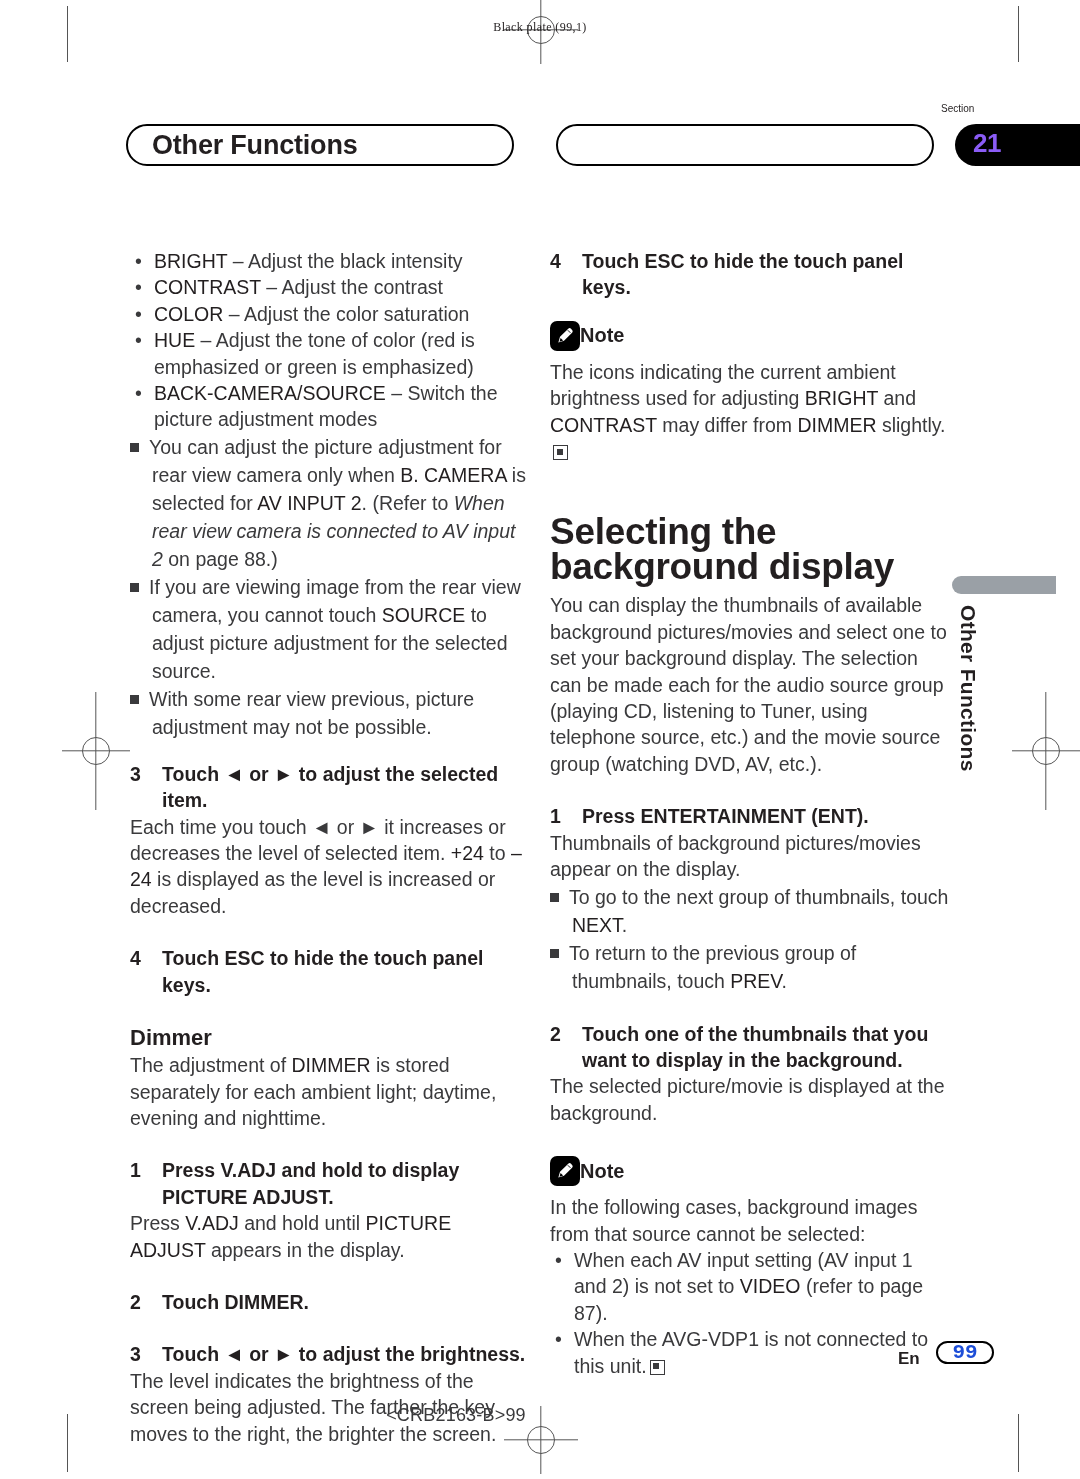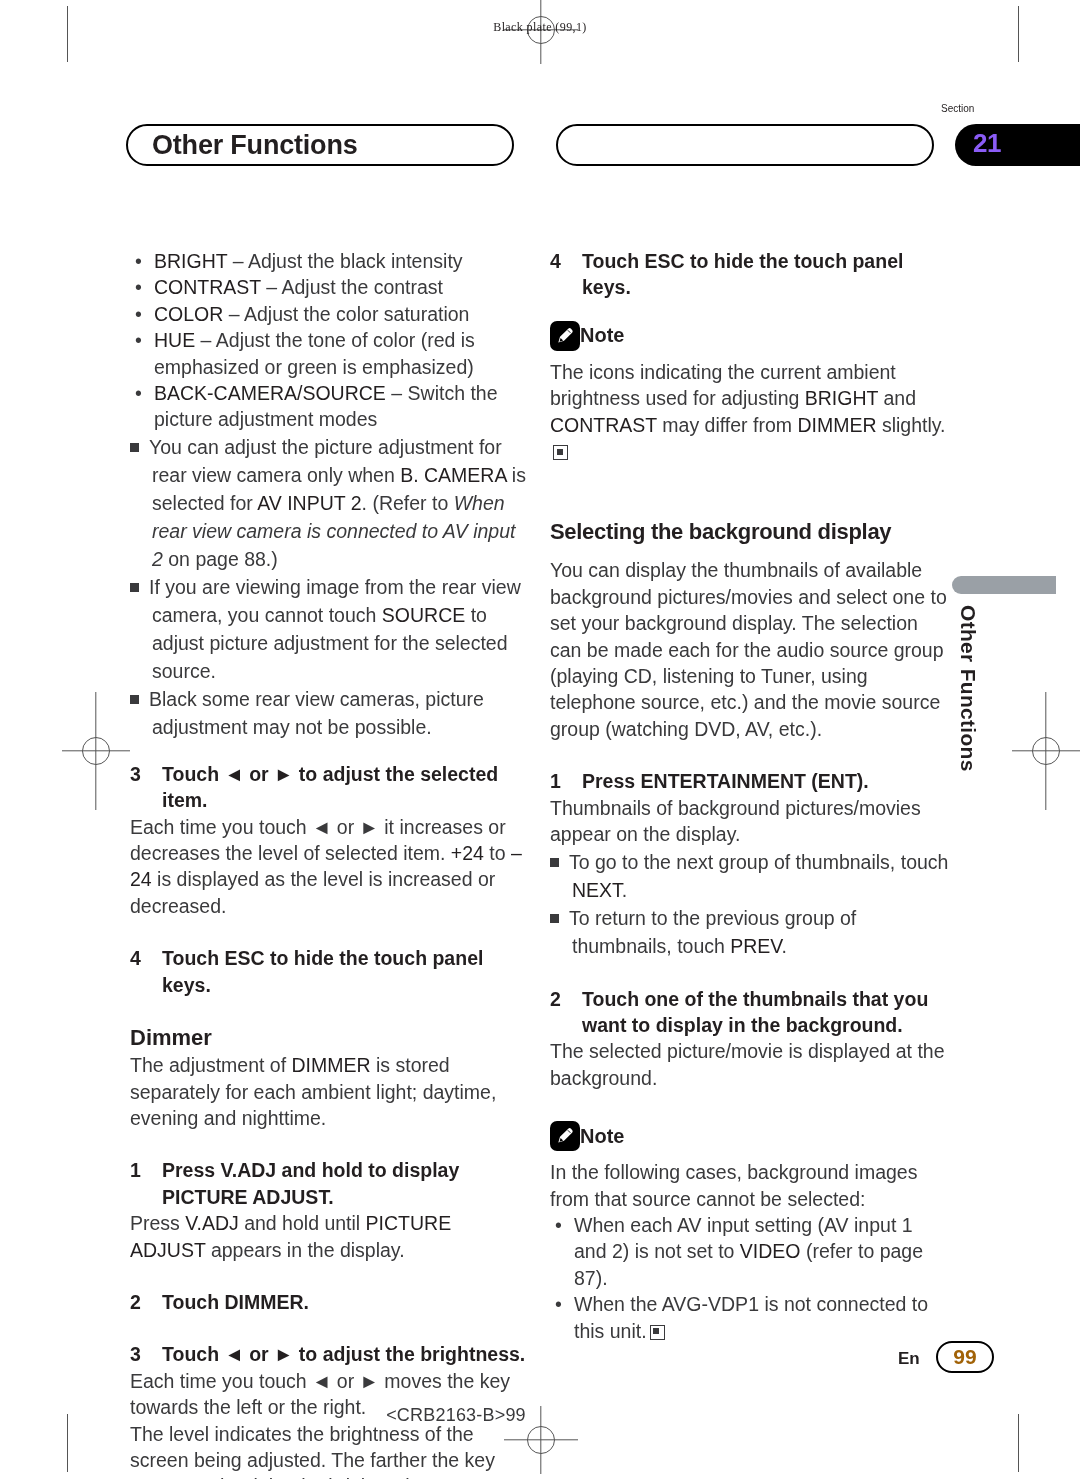--- a/index.html
+++ b/index.html
@@ -90,21 +90,21 @@
   i, em { font-style:italic; }
 
   .step {
     font-size:19.5px; line-height:26.4px; font-weight:bold; color:#231f20;
     display:flex; gap:0;
   }
   .step .n { width:32px; flex:none; }
   .step .s { flex:1; }
 
   .h2 {
-    font-size:22px; line-height:35px; font-weight:bold;
+    font-size:37px; line-height:35px; font-weight:bold;
     color:#231f20; letter-spacing:-.3px;
   }
   .h3 { font-size:22px; line-height:28px; font-weight:bold; color:#231f20; }
 
   ul { margin:0; padding:0; list-style:none; }
   .dot-li {
     display:flex; font-size:19.5px; line-height:26.4px; color:#3a3a3c;
   }
   .dot-li .bl { width:24px; flex:none; text-align:left; padding-left:5px; }
   .dot-li .tx { flex:1; }
@@ -139,23 +139,23 @@
   .sp26 { height:26px; }
   .sp30 { height:30px; }
 
   
   .footer-en {
     position:absolute; left:898px; top:1349px;
     font-size:17px; font-weight:bold; color:#231f20;
   }
   .footer-pg {
     position:absolute; left:936px; top:1341px;
-    width:58px; height:32px; border:2.2px solid #000; border-radius:16px;
+    width:58px; height:23px; border:2.2px solid #000; border-radius:16px;
     display:flex; align-items:center; justify-content:center;
-    font-size:21px; font-weight:bold; color:#a16207;
+    font-size:21px; font-weight:bold; color:#1d4ed8;font-family:Liberation Mono, monospace;
   }
   .footer-code {
     position:absolute; left:0; top:1405px; width:912px; text-align:center;
     font-size:18px; color:#3a3a3c; letter-spacing:.2px;
   }
 </style>
 </head>
 <body>
 
 <div class="reg reg-top">
@@ -217,21 +217,21 @@
     <li class="dot-li">
       <span class="bl">•</span>
       <span class="tx"><b>BACK-CAMERA/SOURCE</b><span> – Switch the picture adjustment modes</span></span>
     </li>
   </ul>
 
   <p class="sq-note"><span class="sq"></span><span>You can adjust the picture adjustment for rear view camera only when </span><b>B. CAMERA</b><span> is selected for </span><b>AV INPUT 2</b><span>. (Refer to </span><i>When rear view camera is connected to AV input 2</i><span> on page 88.)</span></p>
 
   <p class="sq-note"><span class="sq"></span><span>If you are viewing image from the rear view camera, you cannot touch </span><b>SOURCE</b><span> to adjust picture adjustment for the selected source.</span></p>
 
-  <p class="sq-note"><span class="sq"></span><span>Black some rear view cameras, picture adjustment may not be possible.</span></p>
+  <p class="sq-note"><span class="sq"></span><span>With some rear view previous, picture adjustment may not be possible.</span></p>
 
   <div class="sp20"></div>
 
   <div class="step">
     <span class="n">3</span>
     <span class="s">Touch ◄ or ► to adjust the selected item.</span>
   </div>
   <p class="body-t"><span>Each time you touch ◄ or ► it increases or decreases the level of selected item. </span><b>+24</b><span> to </span><b>–24</b><span> is displayed as the level is increased or decreased.</span></p>
 
   <div class="sp26"></div>
@@ -260,21 +260,20 @@
     <span class="n">2</span>
     <span class="s">Touch DIMMER.</span>
   </div>
 
   <div class="sp26"></div>
 
   <div class="step">
     <span class="n">3</span>
     <span class="s">Touch ◄ or ► to adjust the brightness.</span>
   </div>
-  <p class="body-t">Each time you touch ◄ or ► moves the key towards the left or the right.</p>
   <p class="body-t">The level indicates the brightness of the screen being adjusted. The farther the key moves to the right, the brighter the screen.</p>
 
 </div>
 
 <div class="col col-right">
 
   <div class="step">
     <span class="n">4</span>
     <span class="s">Touch ESC to hide the touch panel keys.</span>
   </div>

